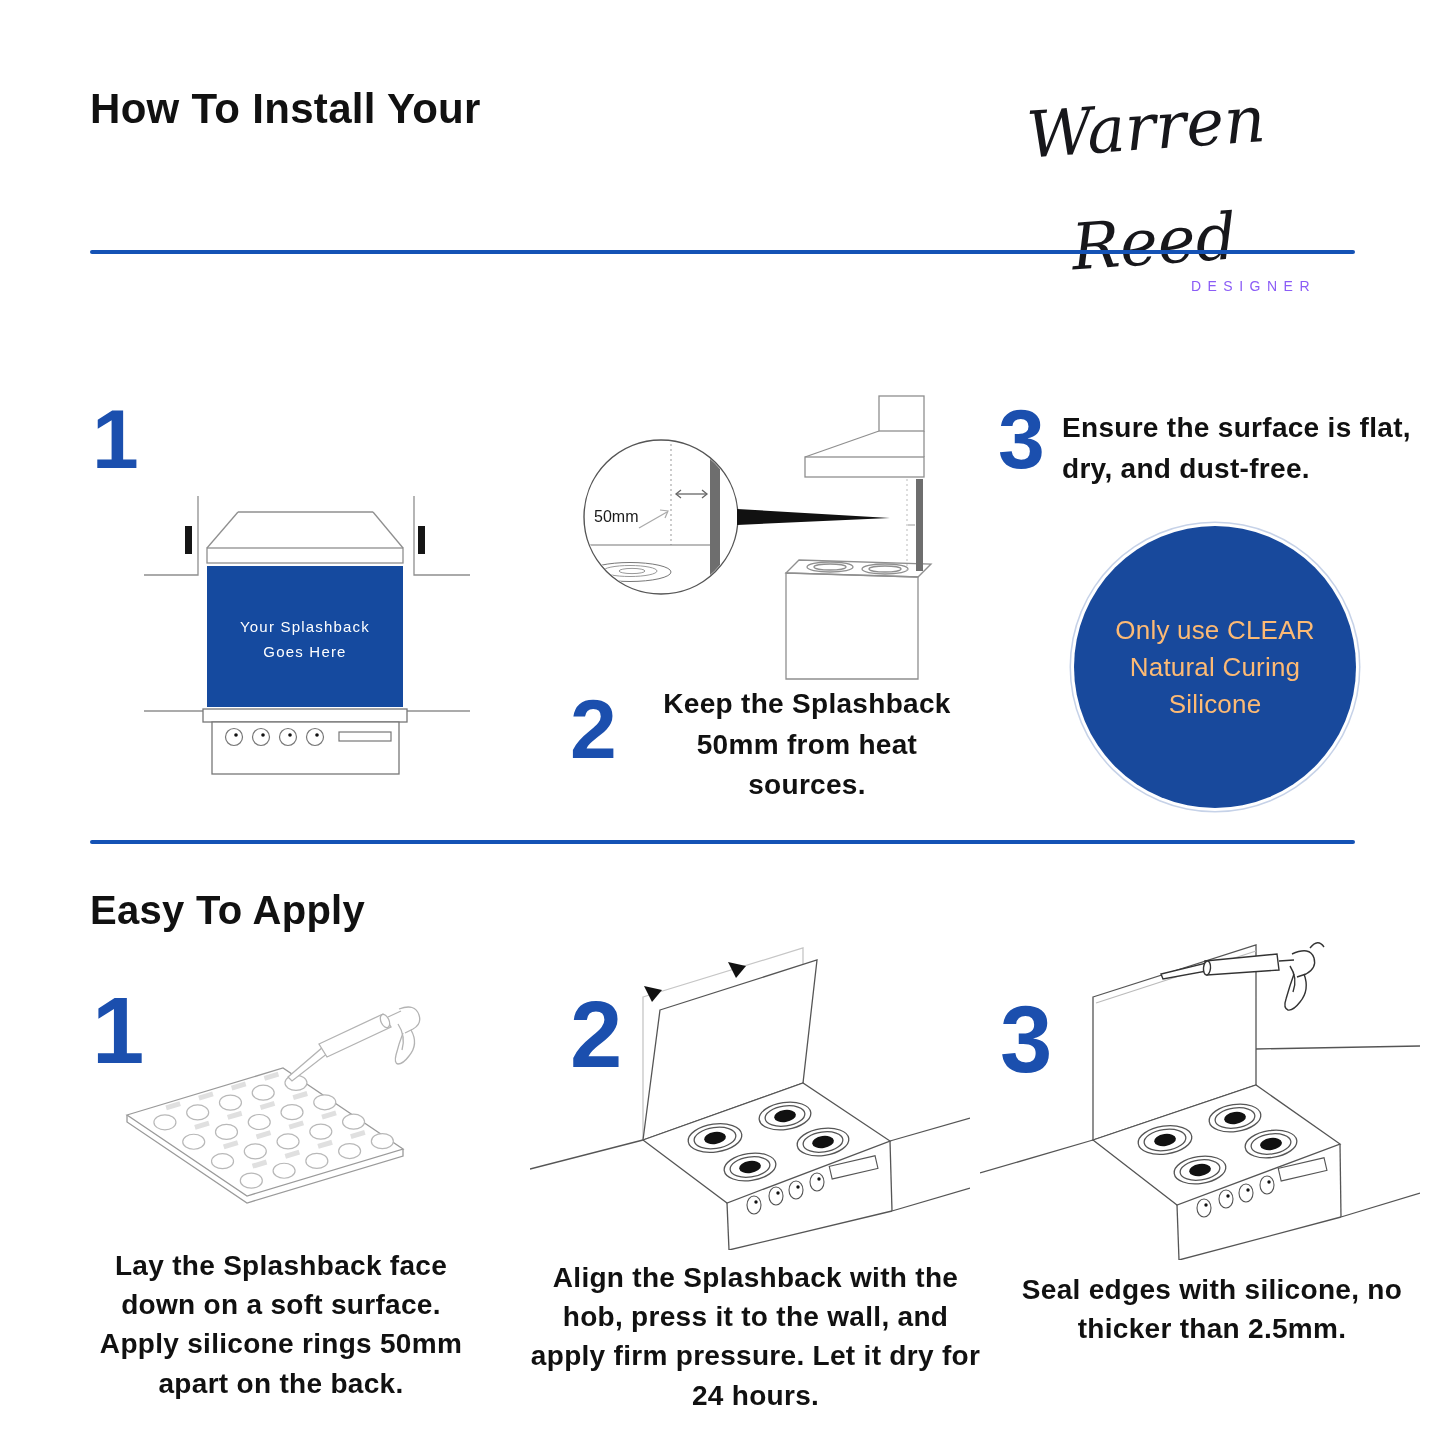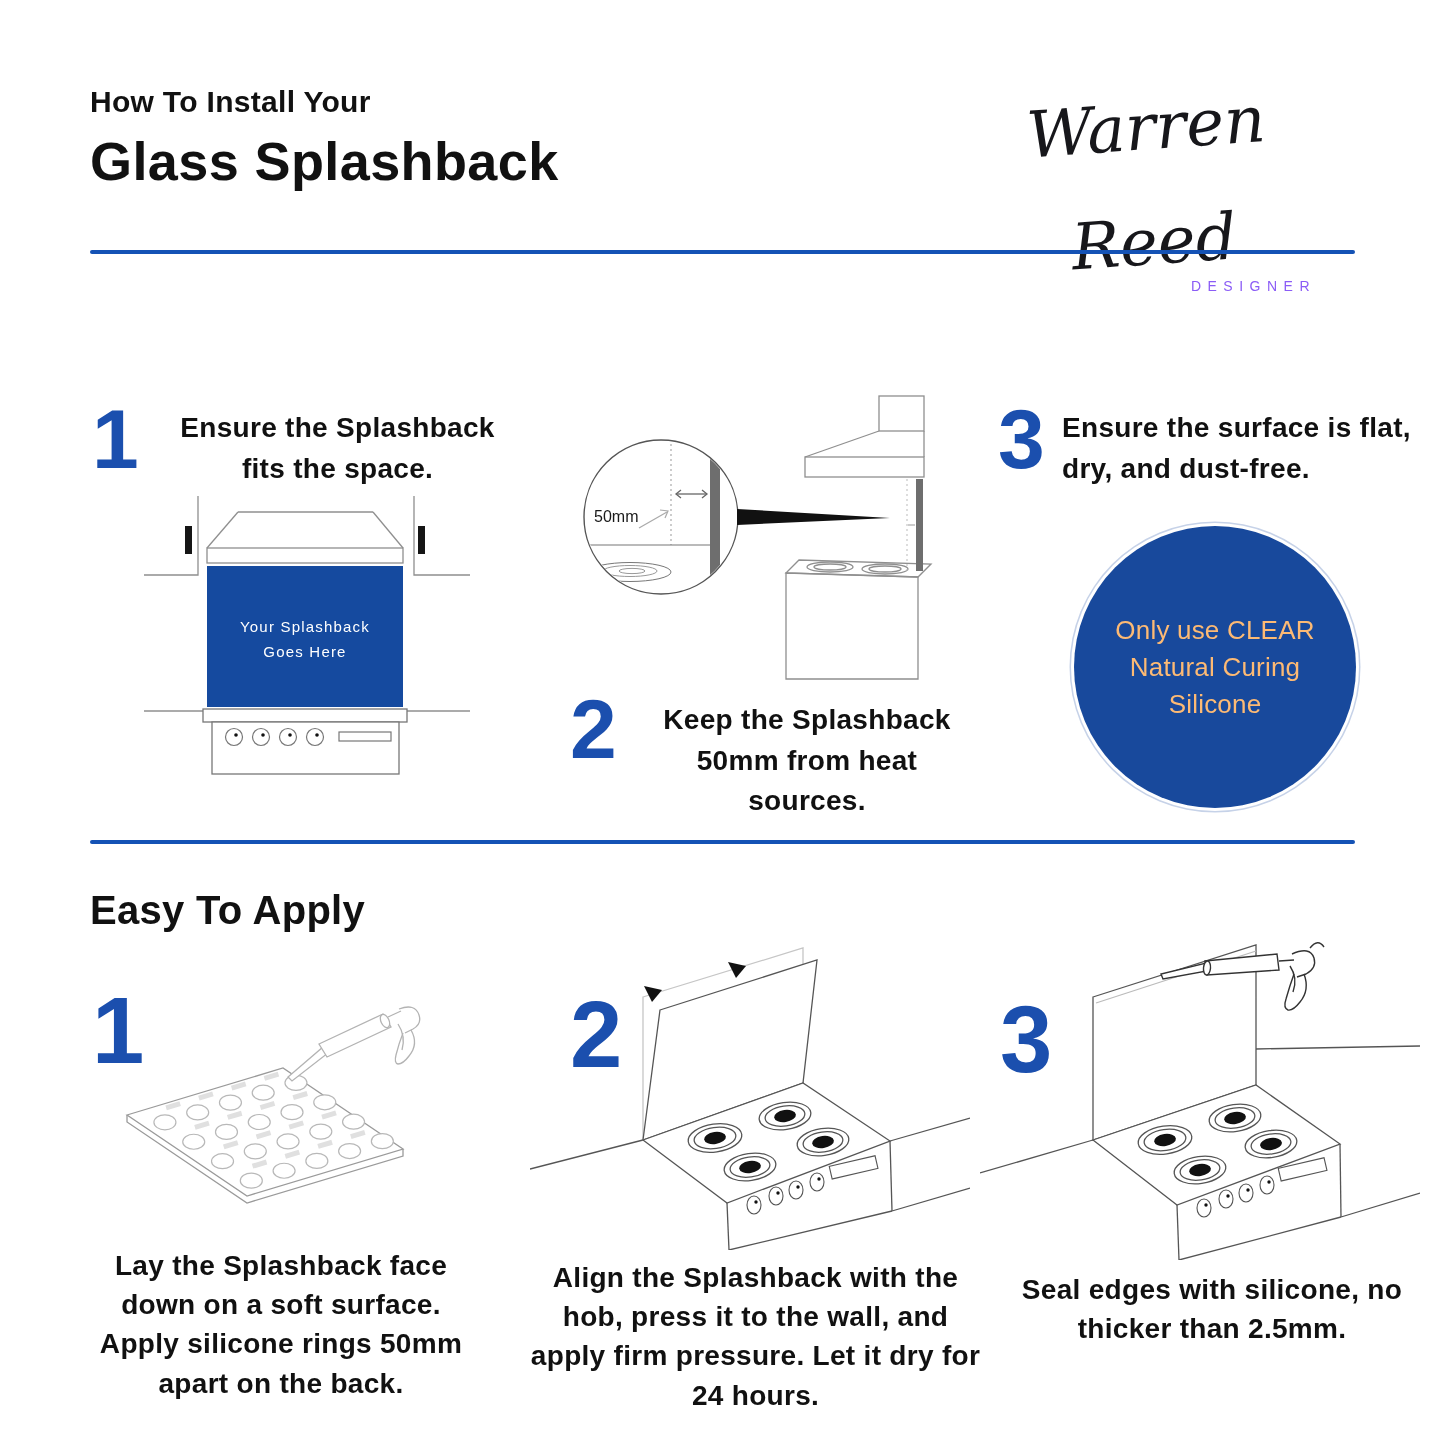--- a/index.html
+++ b/index.html
@@ -1,19 +1,19 @@
 <!DOCTYPE html>
 <html><head>
 <meta charset="utf-8">
 <style>
   html,body{margin:0;padding:0;background:#fff;}
   .page{position:relative;width:1445px;height:1445px;background:#ffffff;overflow:hidden;
         font-family:"Liberation Sans",sans-serif;color:#111;}
   .abs{position:absolute;}
-  .title1{left:90px;top:85px;font-size:30px;font-weight:700;letter-spacing:.3px;}
+  .title1{left:90px;top:85px;font-size:42px;font-weight:700;letter-spacing:.3px;}
   .title2{left:90px;top:130px;font-size:54px;font-weight:700;letter-spacing:.4px;}
   .logo{left:980px;top:70px;width:340px;text-align:center;}
   .logo-script{font-family:"DejaVu Serif",serif;font-style:italic;font-weight:500;
                font-size:64px;line-height:1.8;transform:rotate(-4deg);color:#17171b;}
   .logo-sub{margin-top:-22px;text-align:right;padding-right:4px;font-size:14px;
             letter-spacing:6.5px;font-weight:500;color:#8b5cf6;}
   .rule{left:90px;width:1265px;height:4px;background:#1452b5;border-radius:2px;}
   .rule1{top:250px;} .rule2{top:840px;}
   .section-h{font-size:40px;font-weight:700;letter-spacing:.3px;}
   .num{color:#1b4fae;font-weight:700;line-height:.95;}
@@ -28,33 +28,31 @@
                color:#fdba74;font-weight:400;letter-spacing:.2px;}
   svg{display:block;}
   svg text{font-family:"Liberation Sans",sans-serif;}
 </style>
 </head>
 <body>
 
 <div class="page">
 
   <div class="abs title1">How To Install Your</div>
-  <div class="abs title2">Glass Splashback</div>
   <div class="abs logo">
     <div class="logo-script">Warren Reed</div>
     <div class="logo-sub">DESIGNER</div>
   </div>
   <div class="abs rule rule1"></div>
 
 
   <div class="abs num num-lg" style="left:92px;top:400px;">1</div>
-  <div class="abs step-text center" style="left:170px;top:408px;width:335px;">Ensure the Splashback fits the space.</div>
 
   <div class="abs num num-lg" style="left:570px;top:690px;">2</div>
-  <div class="abs step-text center" style="left:648px;top:700px;width:318px;">Keep the Splashback 50mm from heat sources.</div>
+  <div class="abs step-text center" style="left:648px;top:684px;width:318px;">Keep the Splashback 50mm from heat sources.</div>
 
   <div class="abs num num-lg" style="left:998px;top:400px;">3</div>
   <div class="abs step-text" style="left:1062px;top:408px;width:355px;">Ensure the surface is flat, dry, and dust-free.</div>
 
   <svg class="abs" style="left:130px;top:490px;" width="400" height="290" viewBox="0 0 400 290">
     <g stroke="#8f8f8f" stroke-width="1.3" fill="none">
       <polyline points="14,85 68,85 68,6"></polyline>
       <polyline points="340,85 284,85 284,6"></polyline>
       <line x1="77" y1="58" x2="108" y2="22"></line>
       <line x1="108" y1="22" x2="243" y2="22"></line>

